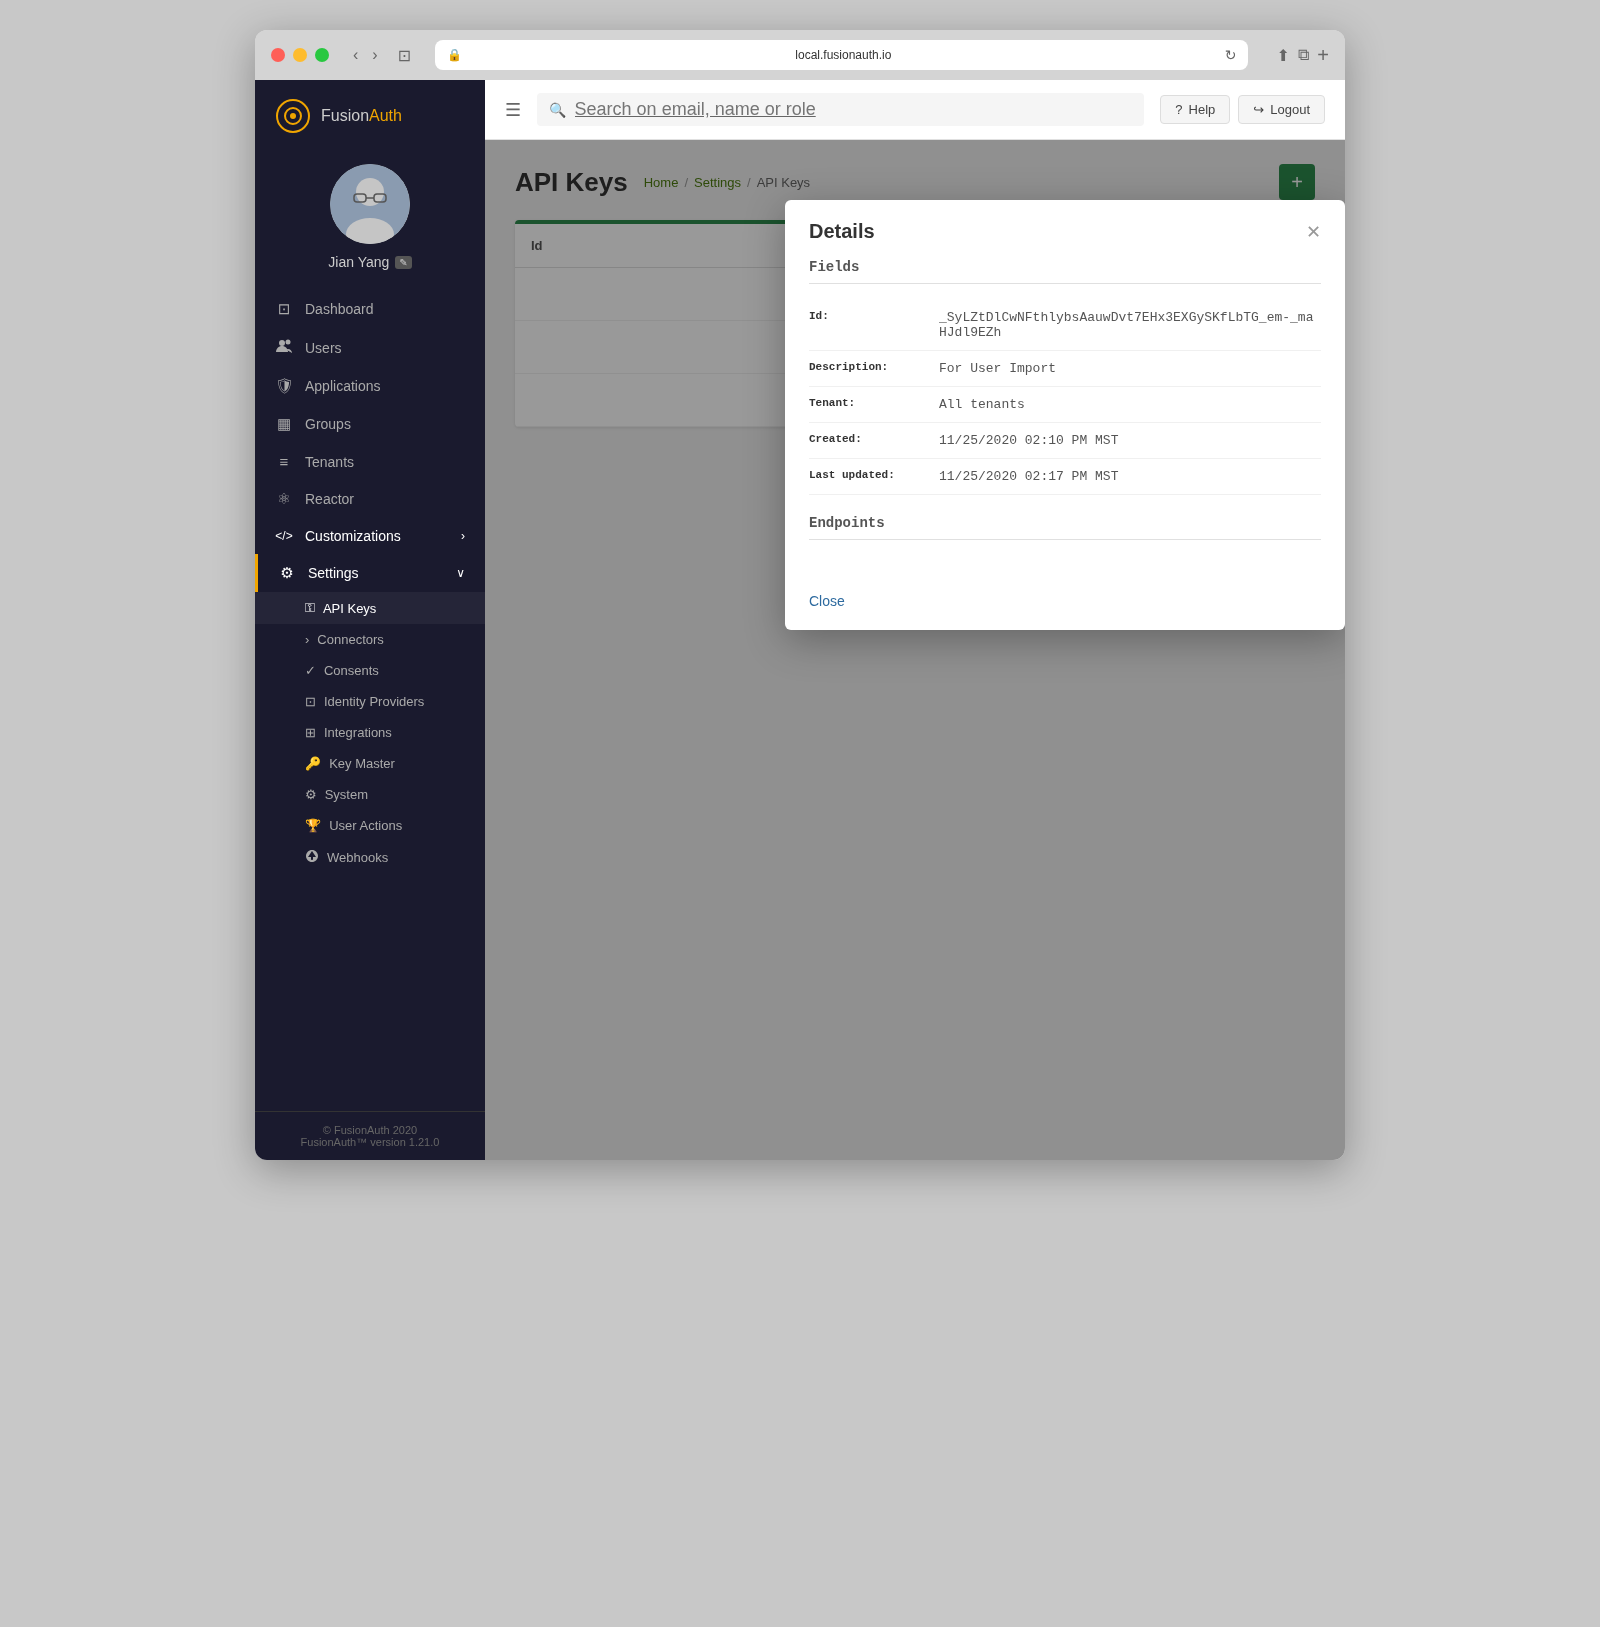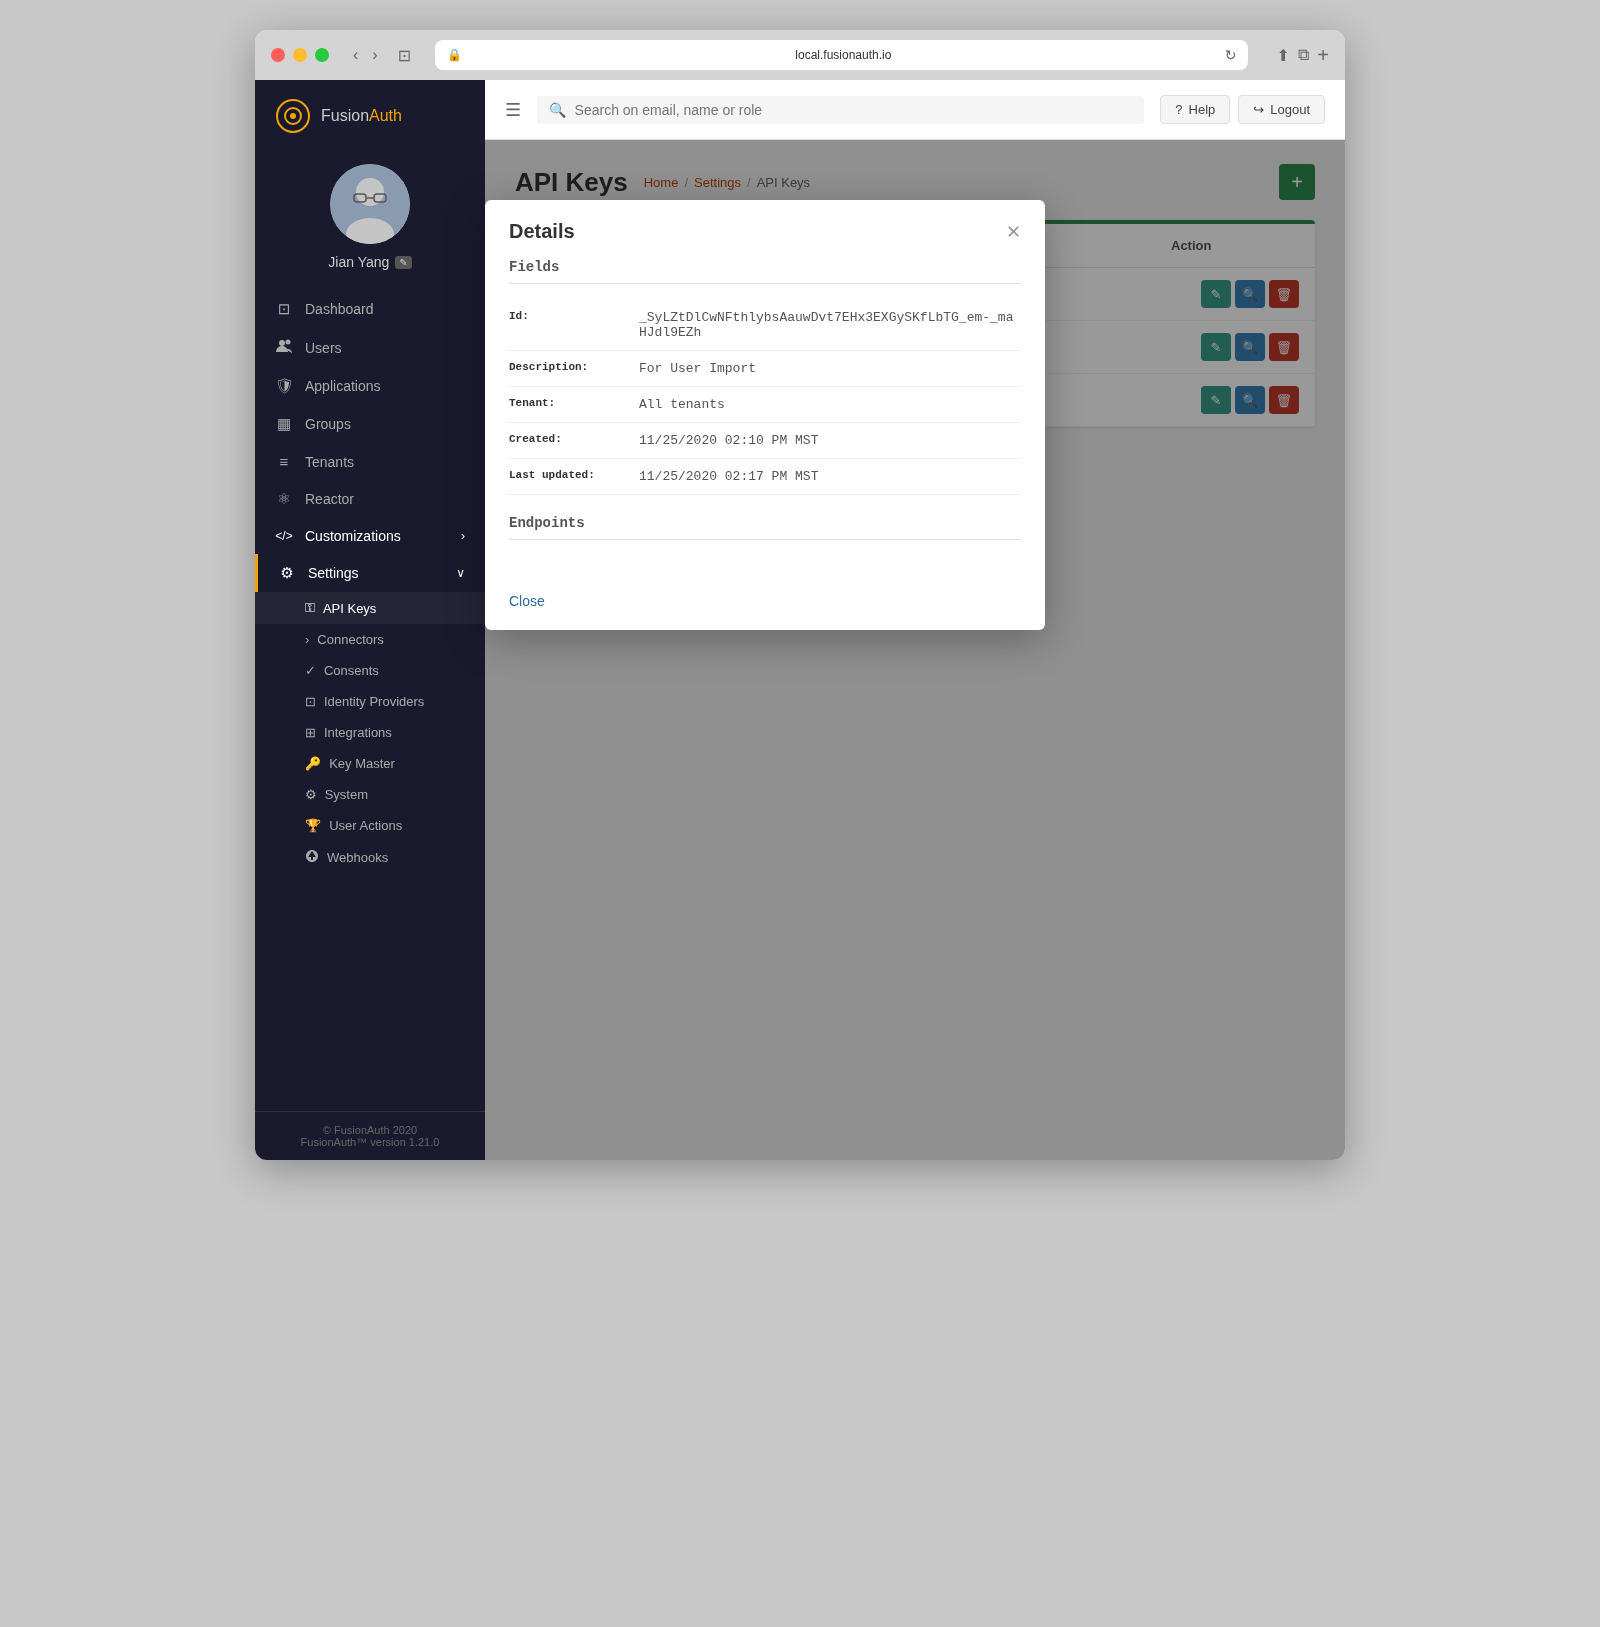--- a/index.html
+++ b/index.html
@@ -44,52 +44,52 @@
     .nav-sub-item { padding: 8px 20px 8px 50px; font-size: 13px; color: #aaa; cursor: pointer; display: flex; align-items: center; gap: 8px; }
     .nav-sub-item.active { color: #fff; background: rgba(255,255,255,0.05); }
     .sidebar-footer { padding: 12px 20px; font-size: 11px; color: #666; text-align: center; border-top: 1px solid #333; }
 
     
     .main-content { flex: 1; background: #f0f0f0; display: flex; flex-direction: column; }
     .topbar { background: #fff; height: 60px; display: flex; align-items: center; padding: 0 20px; gap: 16px; border-bottom: 1px solid #e0e0e0; }
     .topbar-menu-icon { color: #666; font-size: 18px; cursor: pointer; }
     .search-box { flex: 1; display: flex; align-items: center; gap: 8px; background: #f5f5f5; border-radius: 4px; padding: 6px 12px; }
     .search-icon { color: #999; font-size: 14px; }
-    .search-input { background: none; border: none; outline: none; font-size: 14px; color: #666; width: 100%; }
+    .search-input { background: none; border: none; outline: none; font-size: 18px; color: #666; width: 100%; text-decoration: underline; }
     .topbar-actions { display: flex; gap: 8px; }
     .topbar-btn { background: #f5f5f5; border: 1px solid #ddd; border-radius: 4px; padding: 6px 14px; font-size: 13px; cursor: pointer; display: flex; align-items: center; gap: 6px; color: #444; }
 
     
     .page-content { flex: 1; padding: 24px 30px; position: relative; }
     .page-header { display: flex; align-items: center; justify-content: space-between; margin-bottom: 20px; }
     .page-title-area { display: flex; align-items: center; gap: 16px; }
     .page-title { font-size: 26px; font-weight: 600; color: #333; }
     .breadcrumb { display: flex; align-items: center; gap: 6px; font-size: 13px; color: #666; }
     .breadcrumb-sep { color: #999; }
-    .breadcrumb-link { color: #c2410c; cursor: pointer; }
+    .breadcrumb-link { color: #4d7c0f; cursor: pointer; }
     .add-btn { background: #2d8a4e; color: white; border: none; border-radius: 4px; width: 36px; height: 36px; font-size: 20px; cursor: pointer; display: flex; align-items: center; justify-content: center; }
 
     
     .table-container { background: white; border-radius: 4px; overflow: hidden; box-shadow: 0 1px 3px rgba(0,0,0,0.1); }
     .table-progress-bar { height: 4px; background: #2d8a4e; width: 100%; }
     .table { width: 100%; border-collapse: collapse; }
     .table th { padding: 14px 16px; text-align: left; font-size: 13px; font-weight: 600; color: #555; border-bottom: 1px solid #e0e0e0; }
     .table th.active-sort { color: #2d8a4e; }
     .table td { padding: 12px 16px; font-size: 13px; color: #444; border-bottom: 1px solid #f0f0f0; }
     .action-btns { display: flex; gap: 4px; }
     .action-btn { width: 30px; height: 28px; border: none; border-radius: 4px; cursor: pointer; display: flex; align-items: center; justify-content: center; font-size: 13px; color: white; }
     .btn-teal { background: #3a9b8a; }
     .btn-blue { background: #3a7fb5; }
     .btn-red { background: #c0392b; }
     .col-id { width: 45%; }
     .col-desc { width: 35%; }
     .col-action { width: 20%; text-align: right; }
 
     
-    .overlay { position: absolute; top: 0; left: 0; right: 0; bottom: 0; background: rgba(0,0,0,0.4); display: flex; align-items: flex-start; justify-content: flex-start; padding-top: 60px; z-index: 100; }
+    .overlay { position: absolute; top: 0; left: 0; right: 0; bottom: 0; background: rgba(0,0,0,0.4); display: flex; align-items: flex-start; justify-content: flex-end; padding-top: 60px; z-index: 100; }
 
     
     .modal { background: white; border-radius: 6px; width: 560px; box-shadow: 0 10px 40px rgba(0,0,0,0.3); overflow: hidden; }
     .modal-header { display: flex; align-items: center; justify-content: space-between; padding: 20px 24px 16px; }
     .modal-title { font-size: 20px; font-weight: 600; color: #333; }
     .modal-close { background: none; border: none; cursor: pointer; color: #999; font-size: 18px; }
     .modal-body { padding: 0 24px 20px; font-family: Liberation Mono, monospace; }
     .section-title { font-size: 14px; font-weight: 600; color: #555; margin-bottom: 8px; }
     .section-divider { border: none; border-top: 1px solid #e0e0e0; margin-bottom: 16px; }
     .detail-row { display: flex; align-items: flex-start; padding: 10px 0; border-bottom: 1px solid #f0f0f0; }

